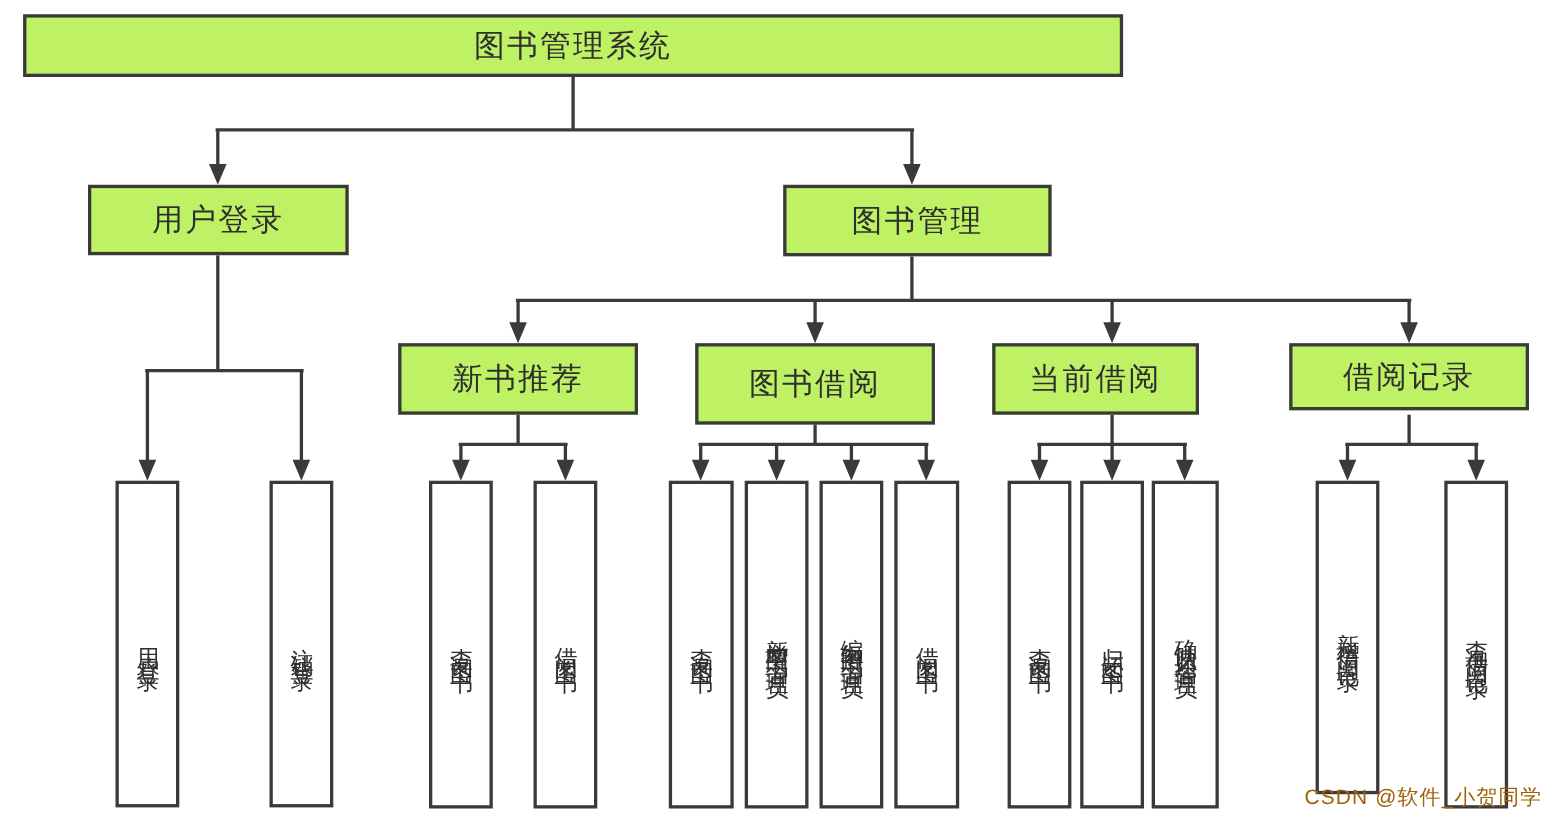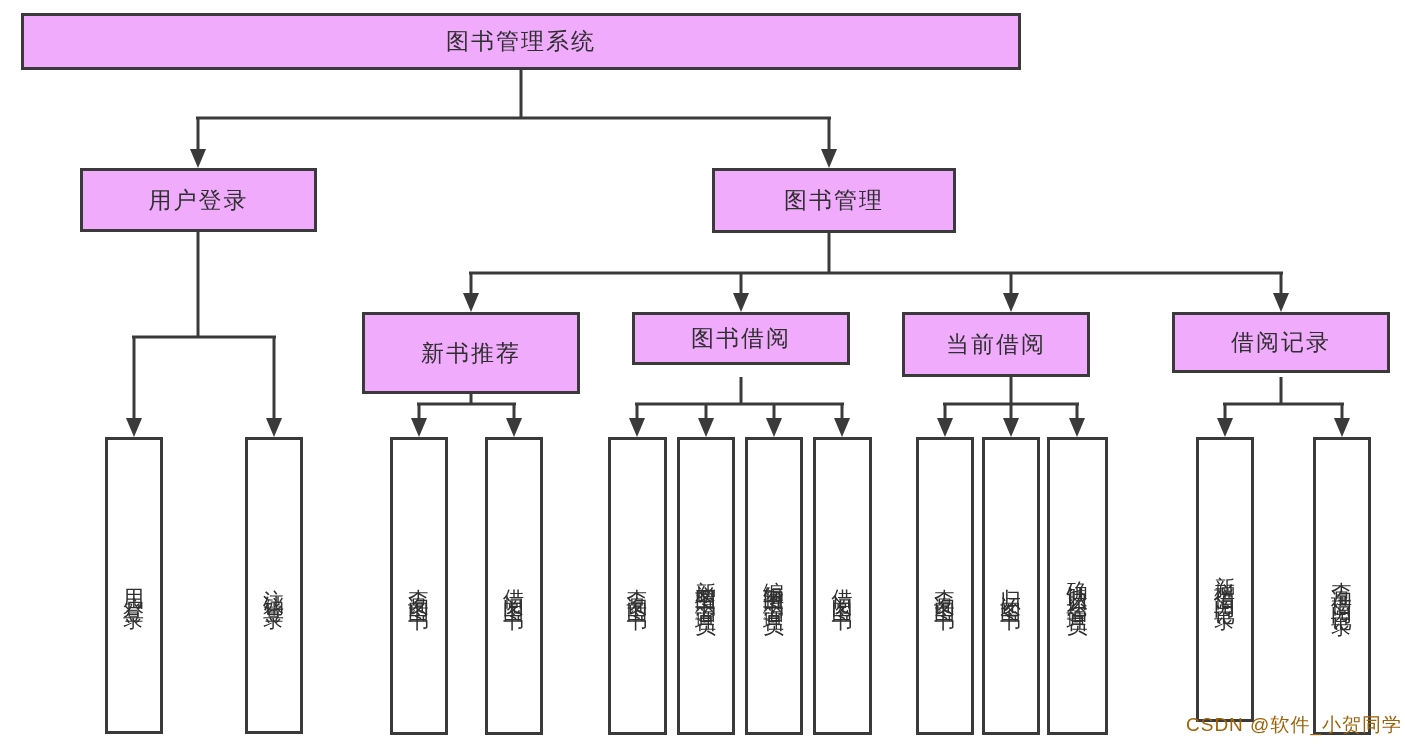--- a/index.html
+++ b/index.html
@@ -3,23 +3,23 @@
 <meta charset="utf-8">
 <style>
   html,body{margin:0;padding:0;}
   body{
     width:1405px;height:747px;position:relative;overflow:hidden;
     background:#ffffff;
     font-family:"Liberation Sans",sans-serif;
   }
   #connectors{position:absolute;left:0;top:0;width:1405px;height:747px;}
   .hbox{
-    position:absolute;box-sizing:border-box;background:#f0abfc;
+    position:absolute;box-sizing:border-box;background:#bef264;
     border:3px solid #3a3a3a;display:flex;align-items:center;justify-content:center;
-    font-size:23px;letter-spacing:2px;color:#2f2f2f;white-space:nowrap;
+    font-size:28px;letter-spacing:2px;color:#2f2f2f;white-space:nowrap;
   }
   .leaf{
     position:absolute;box-sizing:border-box;background:#ffffff;
     border:3px solid #3a3a3a;display:flex;align-items:center;justify-content:center;
     writing-mode:vertical-rl;text-orientation:mixed;
     font-size:21px;letter-spacing:7px;color:#2f2f2f;line-height:1;
   }
   .watermark{
     position:absolute;left:1186px;top:712px;width:215px;
     font-size:19px;color:#a16207;letter-spacing:1px;white-space:nowrap;
@@ -104,22 +104,22 @@
     <line x1="1342" y1="404" x2="1342" y2="421"></line>
     <polygon points="1334,418 1350,418 1342,437"></polygon>
   </g>
 </svg>
 
 <div class="hbox" style="left:21px;top:13px;width:1000px;height:57px;">图书管理系统</div>
 
 <div class="hbox" style="left:80px;top:168px;width:237px;height:64px;">用户登录</div>
 <div class="hbox" style="left:712px;top:168px;width:244px;height:65px;">图书管理</div>
 
-<div class="hbox" style="left:362px;top:312px;width:218px;height:82px;">新书推荐</div>
-<div class="hbox" style="left:632px;top:312px;width:218px;height:53px;">图书借阅</div>
+<div class="hbox" style="left:362px;top:312px;width:218px;height:65px;">新书推荐</div>
+<div class="hbox" style="left:632px;top:312px;width:218px;height:74px;">图书借阅</div>
 <div class="hbox" style="left:902px;top:312px;width:188px;height:65px;">当前借阅</div>
 <div class="hbox" style="left:1172px;top:312px;width:218px;height:61px;">借阅记录</div>
 
 <div class="leaf" style="left:105px;top:437px;width:58px;height:297px;">用户登录</div>
 <div class="leaf" style="left:245px;top:437px;width:58px;height:297px;">注销登录</div>
 
 <div class="leaf" style="left:390px;top:437px;width:58px;height:298px;">查询图书</div>
 <div class="leaf" style="left:485px;top:437px;width:58px;height:298px;">借阅图书</div>
 
 <div class="leaf" style="left:608px;top:437px;width:59px;height:298px;">查询图书</div>

